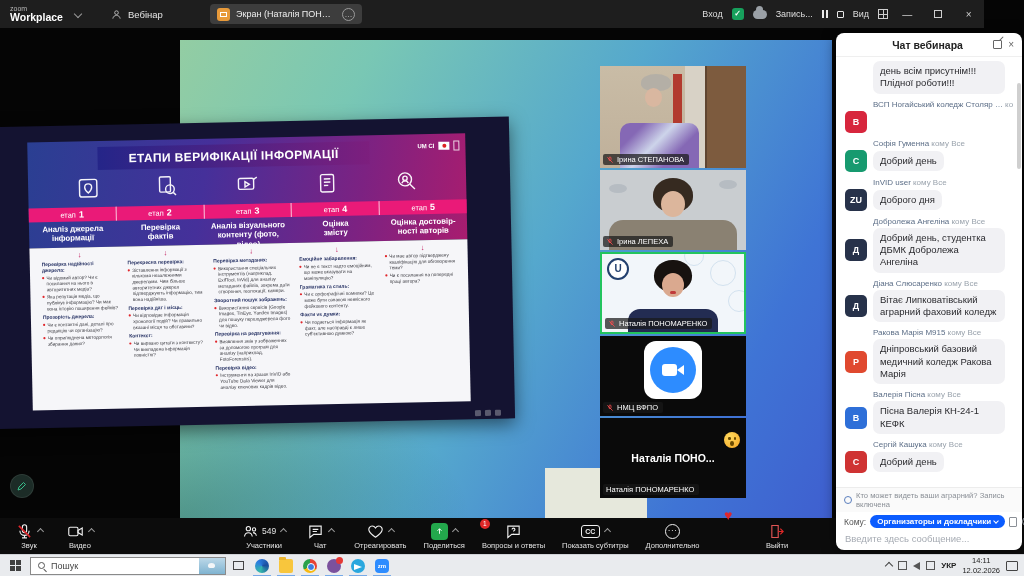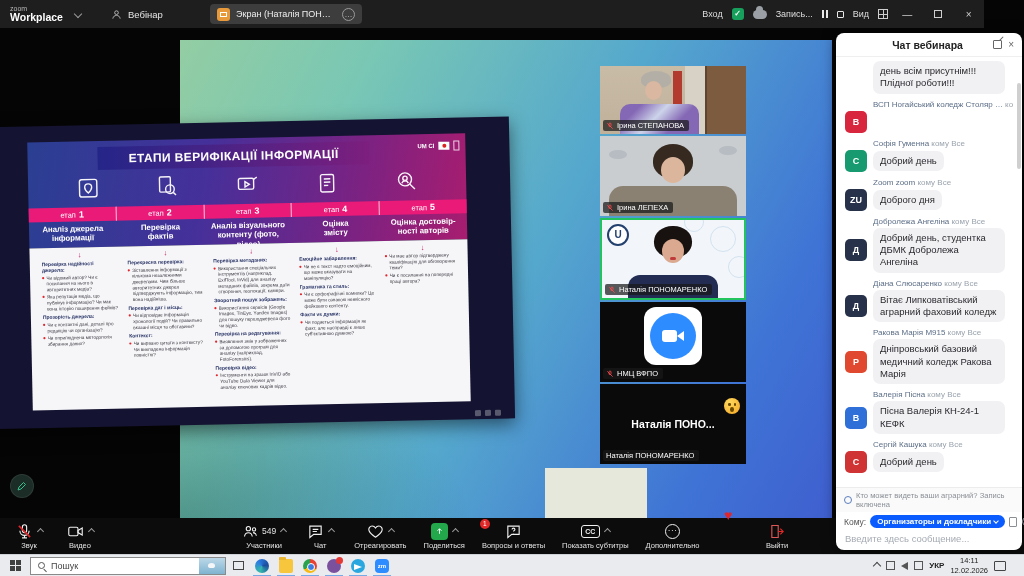--- a/index.html
+++ b/index.html
@@ -68,21 +68,21 @@
 
   
   .annot{position:absolute;left:10px;top:474px;width:24px;height:24px;border-radius:50%;background:rgba(30,48,42,.92);border:1px solid rgba(255,255,255,.08);display:flex;align-items:center;justify-content:center;z-index:20;}
   .annot svg{width:12px;height:12px;stroke:#37c08b;fill:none;stroke-width:2;}
 
   
   .videos{position:absolute;left:600px;top:66px;width:146px;display:flex;flex-direction:column;gap:2px;z-index:30;}
   .tile{position:relative;width:146px;overflow:hidden;background:#111;}
   .vlabel{position:absolute;left:3px;bottom:3px;display:flex;align-items:center;gap:3px;background:rgba(25,25,25,.72);border-radius:2px;padding:1px 5px 1px 3px;color:#fff;font-size:7.5px;white-space:nowrap;max-width:138px;overflow:hidden;}
   .vlabel svg{width:8px;height:8px;stroke:#ff4d4f;fill:none;stroke-width:2.4;flex:none;}
-  .t1{height:68px;background:linear-gradient(180deg,#c9bca6,#bfb09a);}
+  .t1{height:102px;background:linear-gradient(180deg,#c9bca6,#bfb09a);}
   .t1 .ward{position:absolute;right:0;top:0;width:28%;height:100%;background:#7d5b3e;border-left:2px solid #5f4530;}
   .t1 .door{position:absolute;right:28%;top:0;width:14%;height:100%;background:#d8d2c6;}
   .t1 .red{position:absolute;right:44%;top:8%;width:6%;height:58%;background:#b23a2e;}
   .t1 .hair{position:absolute;left:28%;top:8%;width:30px;height:17px;border-radius:50% 50% 40% 40%;background:#b4afa6;}
   .t1 .face{position:absolute;left:31%;top:22%;width:17px;height:19px;border-radius:50%;background:#d9b7a0;}
   .t1 .body{position:absolute;left:14%;bottom:0;width:54%;height:44%;border-radius:10px 10px 0 0;background:linear-gradient(135deg,#8568b5 20%,#cdd4ea 45%,#8568b5 70%);}
   .t2{height:80px;background:#c9cdd0;}
   .t2 .lg1,.t2 .lg2{position:absolute;width:18px;height:9px;border-radius:50%;background:#b6bcc2;}
   .t2 .lg1{left:6%;top:18%;} .t2 .lg2{right:6%;top:12%;}
   .t2 .hair{position:absolute;left:50%;top:10%;width:40px;height:34px;margin-left:-20px;border-radius:50% 50% 45% 45%;background:#362a20;}
@@ -177,21 +177,21 @@
   .ai-edge{background:conic-gradient(from 200deg,#35b9ab,#2b7de1,#1b4d9e,#35b9ab);}
   .ai-explorer{border-radius:2px;background:linear-gradient(180deg,#ffd threadtop,#f8c63d);background:#f8c63d;position:relative;}
   .ai-explorer:before{content:"";position:absolute;left:0;top:-2px;width:7px;height:3px;background:#e9b42e;border-radius:1px 1px 0 0;}
   .ai-chrome{background:conic-gradient(#e64234 0 33%,#f7b90f 33% 66%,#2aa14c 66% 100%);position:relative;}
   .ai-chrome:before{content:"";position:absolute;left:4px;top:4px;width:6px;height:6px;border-radius:50%;background:#3a7de0;border:1.5px solid #fff;}
   .ai-viber{background:#7b519d;position:relative;}
   .ai-viber:after{content:"";position:absolute;right:-2px;top:-2px;width:7px;height:7px;border-radius:50%;background:#e53935;}
   .ai-telegram{background:#2aa7de;position:relative;}
   .ai-telegram:before{content:"";position:absolute;left:3px;top:5px;width:0;height:0;border-left:8px solid #fff;border-top:3px solid transparent;border-bottom:3px solid transparent;}
   .ai-zoom{border-radius:4px;background:#2d8cff;color:#fff;font-size:6px;font-weight:bold;display:flex;align-items:center;justify-content:center;}
-  .tray{margin-left:auto;display:flex;align-items:center;gap:6px;padding-right:18px;}
+  .tray{margin-left:auto;display:flex;align-items:center;gap:6px;padding-right:6px;}
   .tray .chevup{width:6px;height:6px;border-left:1.4px solid #444;border-top:1.4px solid #444;transform:rotate(45deg);}
   .ti{width:9px;height:9px;border:1.2px solid #555;}
   .ti.spk{border:none;width:0;height:0;border-top:4px solid transparent;border-bottom:4px solid transparent;border-right:7px solid #555;}
   .lang{font-size:8px;color:#222;font-weight:bold;}
   .clock{text-align:center;font-size:7.5px;color:#222;line-height:1.25;}
   .action{width:12px;height:10px;border:1.2px solid #444;border-radius:1px;}
 </style>
 </head>
 <body>
 
@@ -644,21 +644,21 @@
           </div>
         </div>
         <div class="msg">
           <div class="msg-sender"><span class="sname">Софія Гуменна </span><span class="sto">кому Все</span></div>
           <div class="msg-row">
             <div class="avatar" style="background: rgb(23, 154, 111);">С</div>
             <div class="bubble">Добрий день</div>
           </div>
         </div>
         <div class="msg">
-          <div class="msg-sender"><span class="sname">Zoom zoom </span><span class="sto">кому Все</span></div>
+          <div class="msg-sender"><span class="sname">InVID user </span><span class="sto">кому Все</span></div>
           <div class="msg-row">
             <div class="avatar" style="background: rgb(39, 50, 74);">ZU</div>
             <div class="bubble">Доброго дня</div>
           </div>
         </div>
         <div class="msg">
           <div class="msg-sender"><span class="sname">Добролежа Ангеліна </span><span class="sto">кому Все</span></div>
           <div class="msg-row">
             <div class="avatar" style="background: rgb(39, 50, 74);">Д</div>
             <div class="bubble">Добрий день, студентка ДБМК Добролежа Ангеліна</div>

